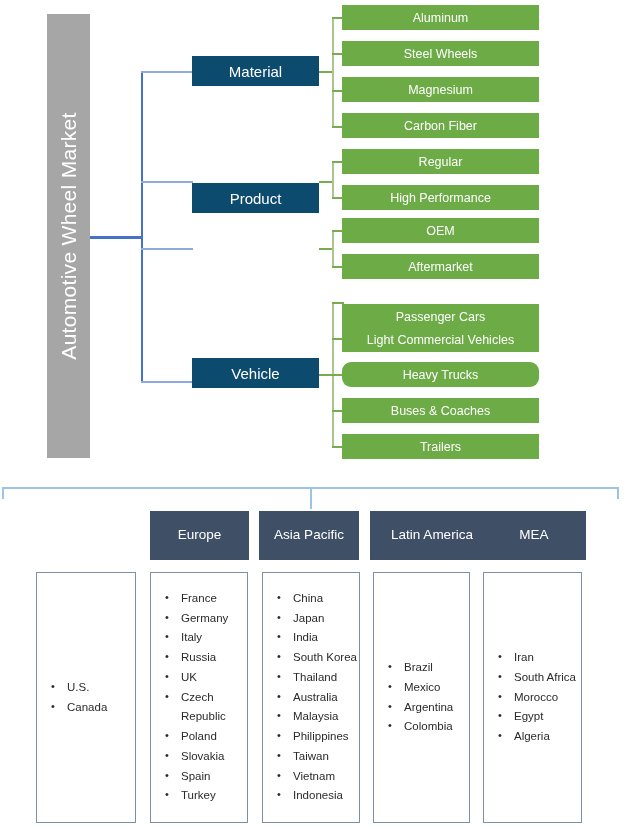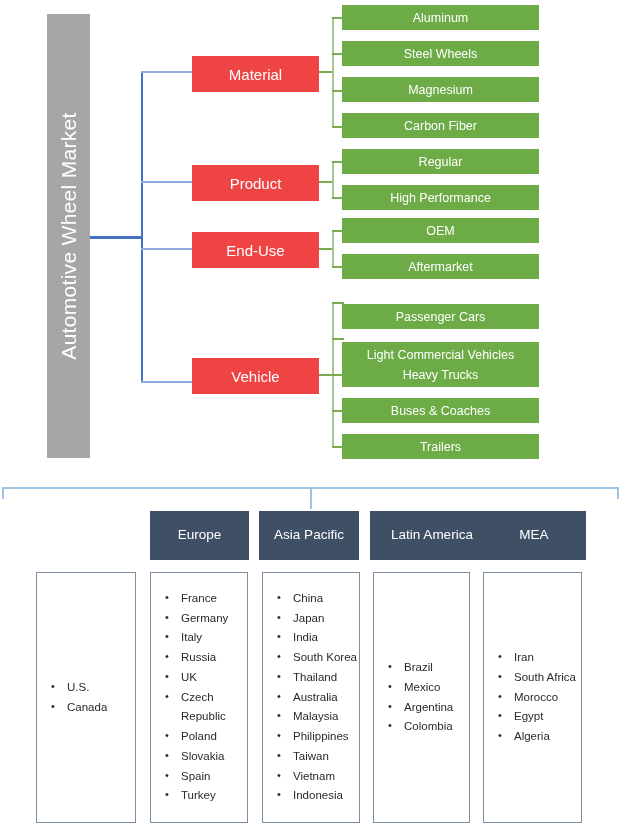--- a/index.html
+++ b/index.html
@@ -56,29 +56,29 @@
   .conn.green-light {
     background: #a9c68c;
   }
   .conn.brack {
     background: #9dc3e6;
   }
 
   
   .cat-box {
     position: absolute;
-    background: #ef4444;
+    background: #0c4a6e;
     color: #ffffff;
     font-size: 15px;
     display: flex;
     align-items: center;
     justify-content: center;
     left: 192px;
     width: 127px;
-    height: 36px;
+    height: 30px;
   }
 
   
   .leaf-box {
     position: absolute;
     background: #6cab46;
     color: #ffffff;
     font-size: 12.5px;
     display: flex;
     align-items: center;
@@ -151,25 +151,22 @@
   <div class="conn" style="left:141px; top:72px; width:2px; height:310px; background:#4472c4;"></div>
 
   <div class="conn light" style="left:141px; top:71px; width:52px; height:2px;"></div>
   <div class="conn light" style="left:141px; top:181px; width:52px; height:2px;"></div>
   <div class="conn light" style="left:141px; top:248px; width:52px; height:2px;"></div>
   <div class="conn light" style="left:141px; top:381px; width:52px; height:2px;"></div>
 
   <div class="cat-box" style="top:56px;">
     <span>Material</span>
   </div>
-  <div class="cat-box" style="top:165px;">
+  <div class="cat-box" style="top:183px;">
     <span>Product</span>
-  </div>
-  <div class="cat-box" style="top:232px;">
-    <span>End-Use</span>
   </div>
   <div class="cat-box" style="top:358px;">
     <span>Vehicle</span>
   </div>
 
   <div class="conn green" style="left:319px; top:71px; width:15px; height:2px;"></div>
   <div class="conn green-light" style="left:332px; top:17px; width:2px; height:110px;"></div>
   <div class="conn green" style="left:332px; top:17px; width:12px; height:2px;"></div>
   <div class="conn green" style="left:332px; top:53px; width:12px; height:2px;"></div>
   <div class="conn green" style="left:332px; top:90px; width:12px; height:2px;"></div>
@@ -216,24 +213,24 @@
   <div class="leaf-box" style="top:218px;">
     <span>OEM</span>
   </div>
   <div class="leaf-box" style="top:254px;">
     <span>Aftermarket</span>
   </div>
 
   <div class="leaf-box" style="top:304px;">
     <span>Passenger Cars</span>
   </div>
-  <div class="leaf-box" style="top:342px;">
+  <div class="leaf-box" style="top:327px;">
     <span>Light Commercial Vehicles</span>
   </div>
-  <div class="leaf-box" style="top:362px;">
+  <div class="leaf-box" style="top:362px;border-radius:9px;">
     <span>Heavy Trucks</span>
   </div>
   <div class="leaf-box" style="top:398px;">
     <span>Buses &amp; Coaches</span>
   </div>
   <div class="leaf-box" style="top:434px;">
     <span>Trailers</span>
   </div>
 
   <div class="conn brack" style="left:2px; top:487px; width:617px; height:2px;"></div>

